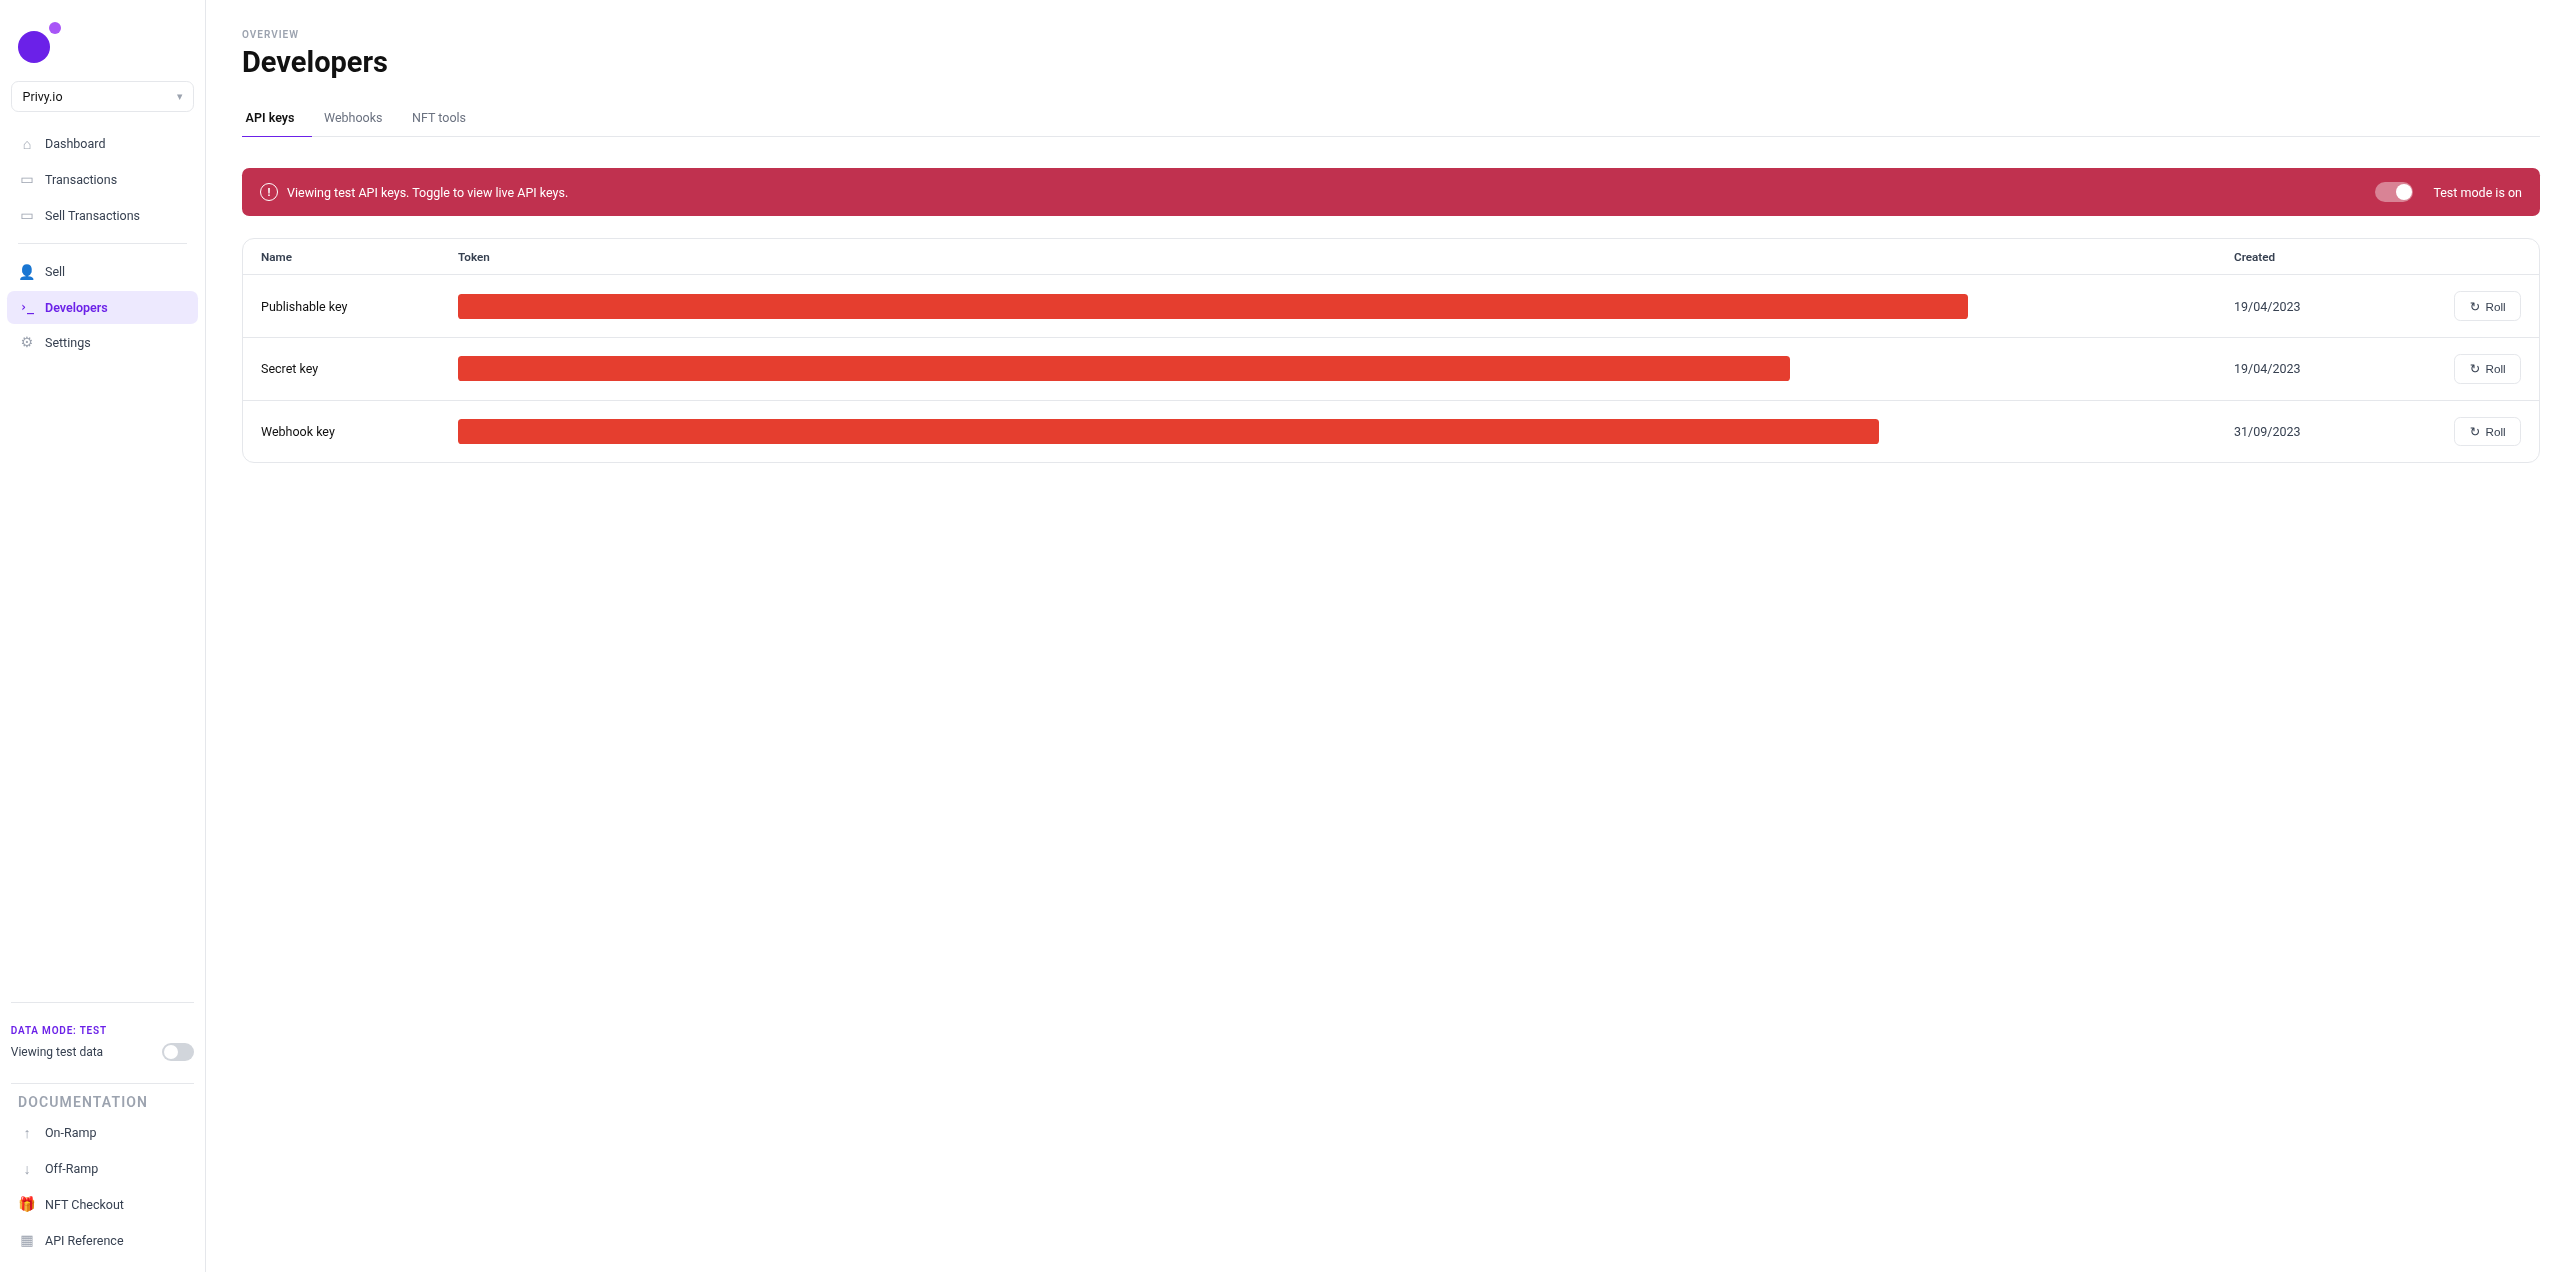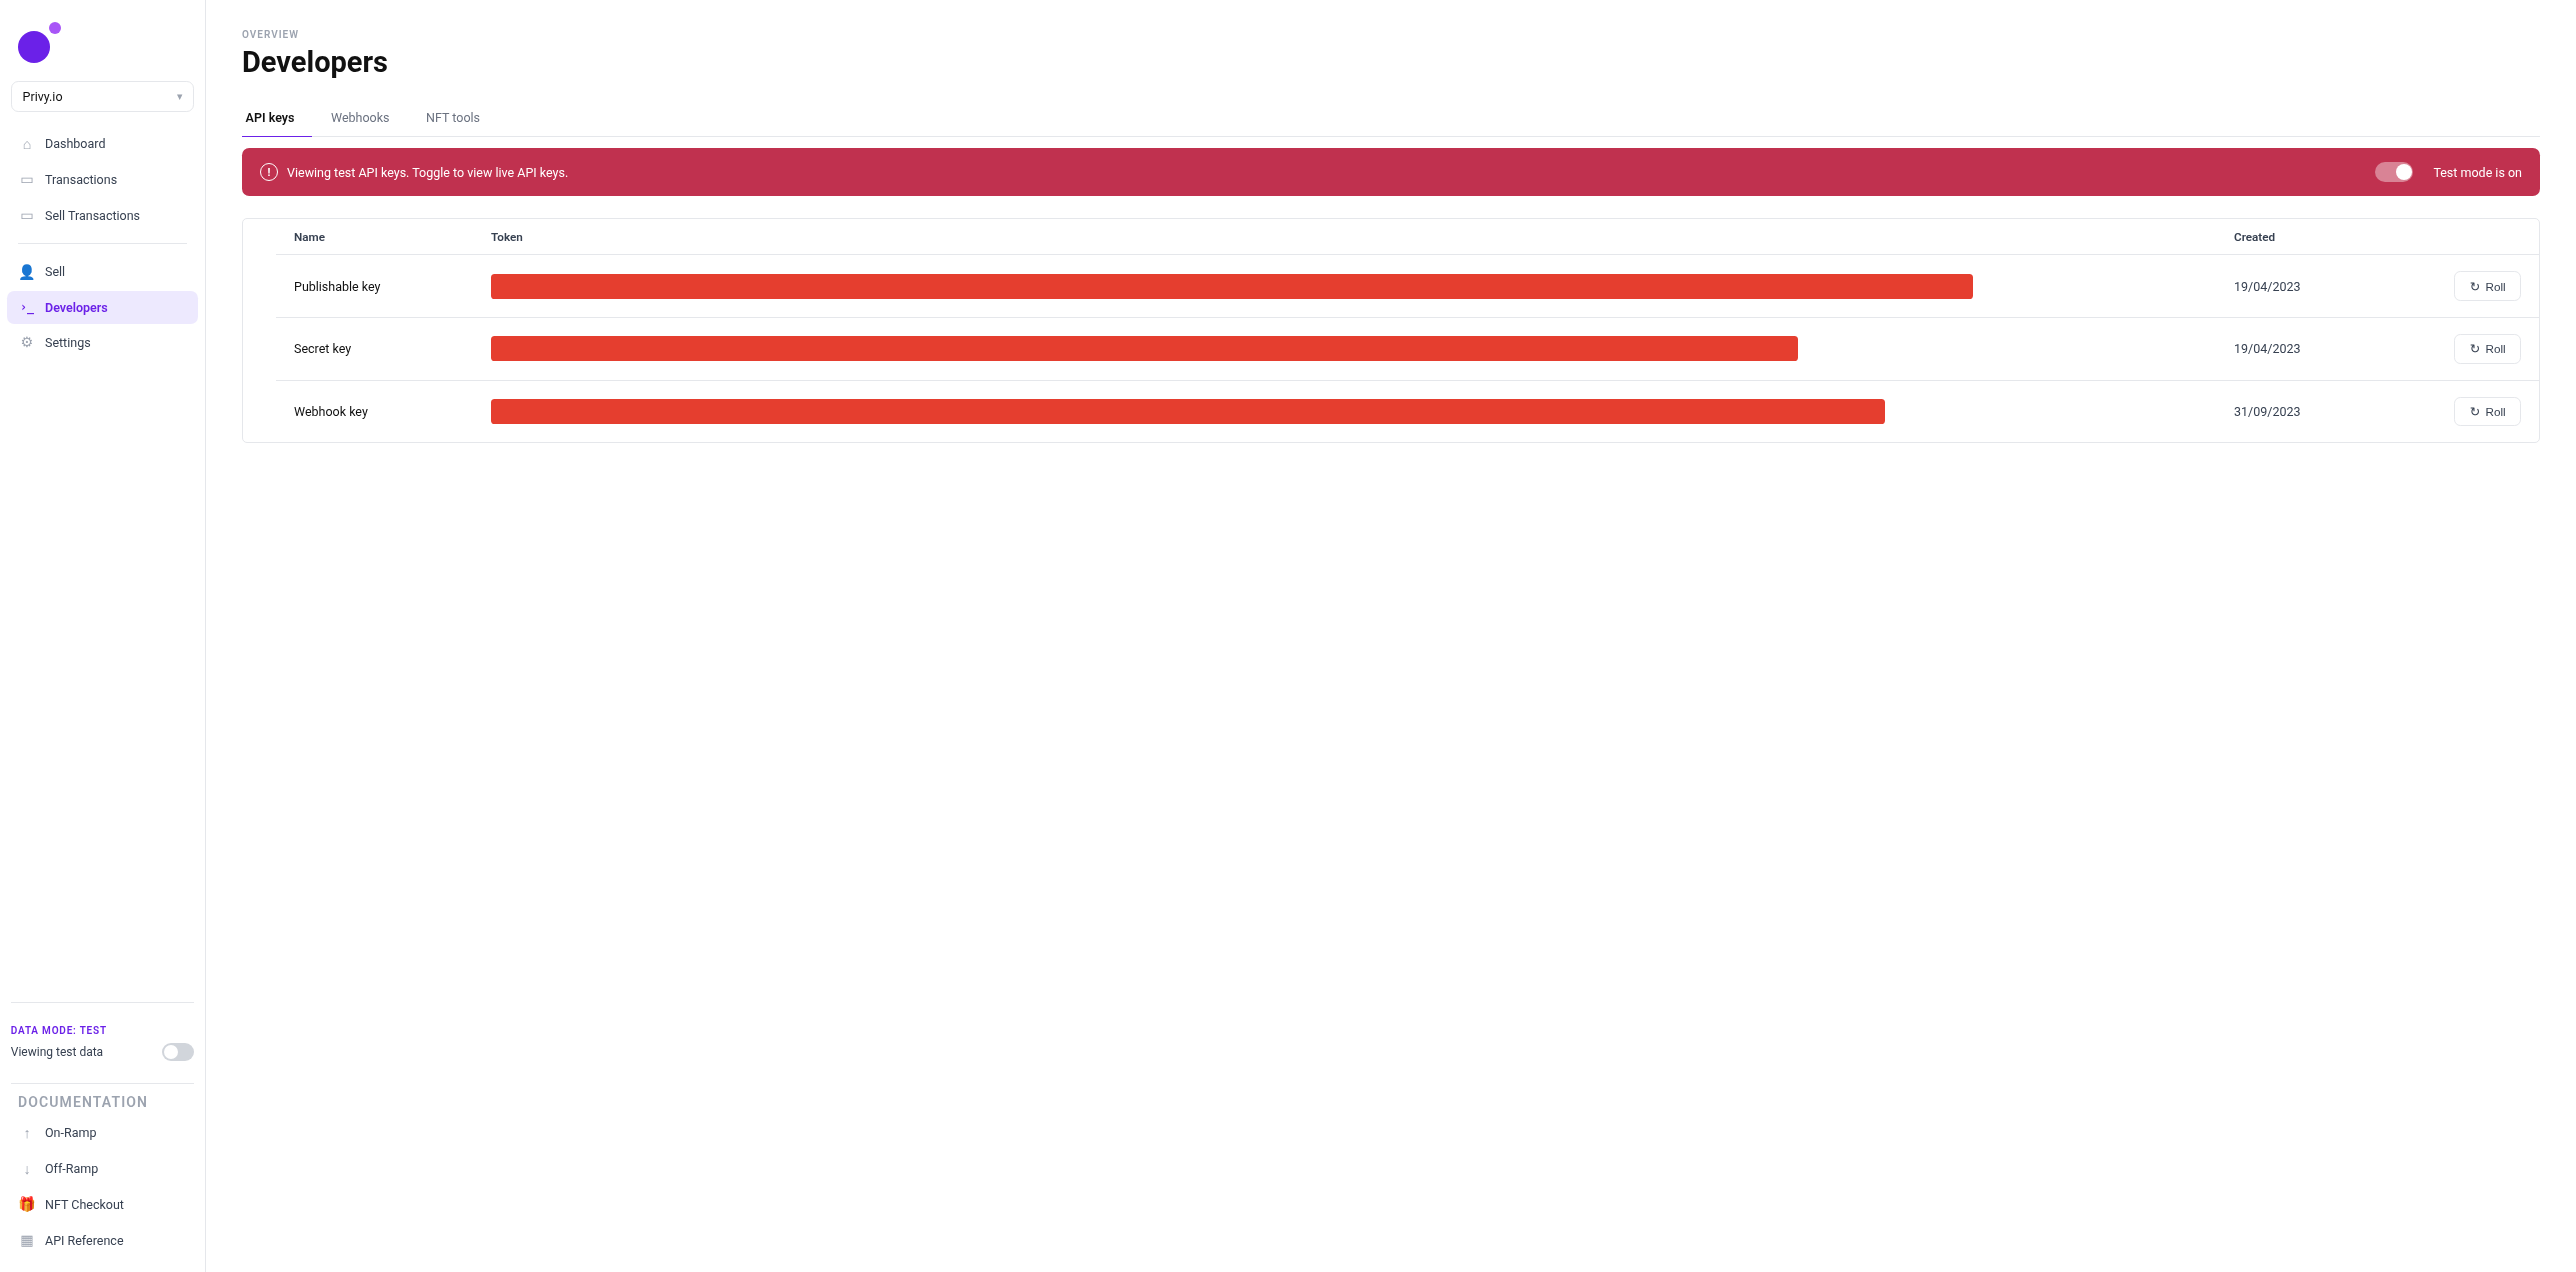--- a/index.html
+++ b/index.html
@@ -159,23 +159,23 @@
       margin-bottom: 5.4px;
     }
     .page-title {
       font-size: 29px;
       font-weight: 700;
       color: #111;
       margin-bottom: 21.5px;
     }
     .tabs {
       display: flex;
-      gap: 15px;
+      gap: 8px;
       border-bottom: 0.9px solid #e5e7eb;
-      margin-bottom: 11px;
+      margin-bottom: 31px;
     }
     .tab {
       padding: 9px 18px 10.8px 3.6px;
       font-size: 12.5px;
       color: #6b7280;
       cursor: pointer;
       border-bottom: 1.8px solid transparent;
       margin-bottom: -0.9px;
     }
     .tab.active {
@@ -233,23 +233,22 @@
       height: 16px;
       background: #fff;
       border-radius: 50%;
       top: 1.8px;
       right: 1.8px;
     }
 
     
     .api-table {
       border: 0.9px solid #e5e7eb;
-      border-radius: 5px;
+      border-radius: 12px;
       overflow: hidden;
-      padding-left: 33px;
     }
     .table-header {
       display: grid;
       grid-template-columns: 197px 1fr 179px 108px;
       padding: 10.8px 18px;
       border-bottom: 0.9px solid #e5e7eb;
       font-size: 11.7px;
       font-weight: 600;
       color: #374151;
     }

